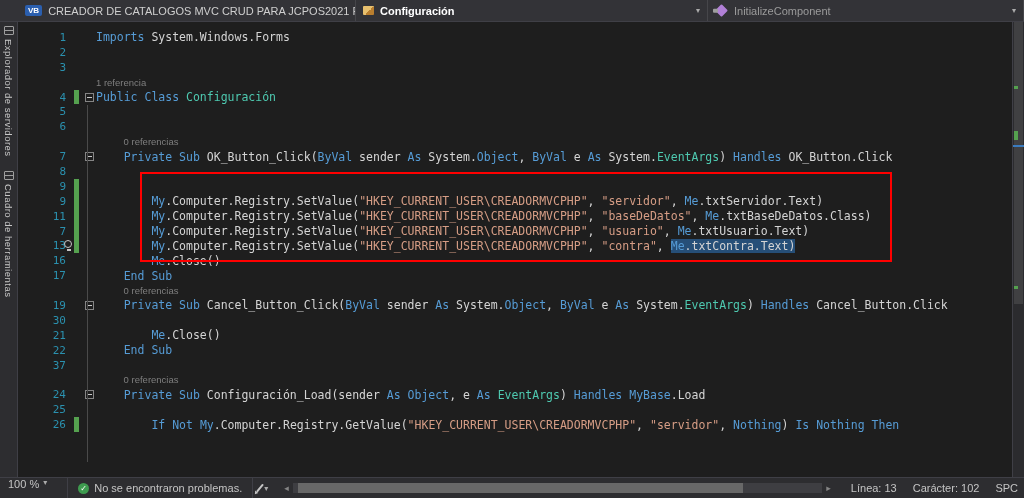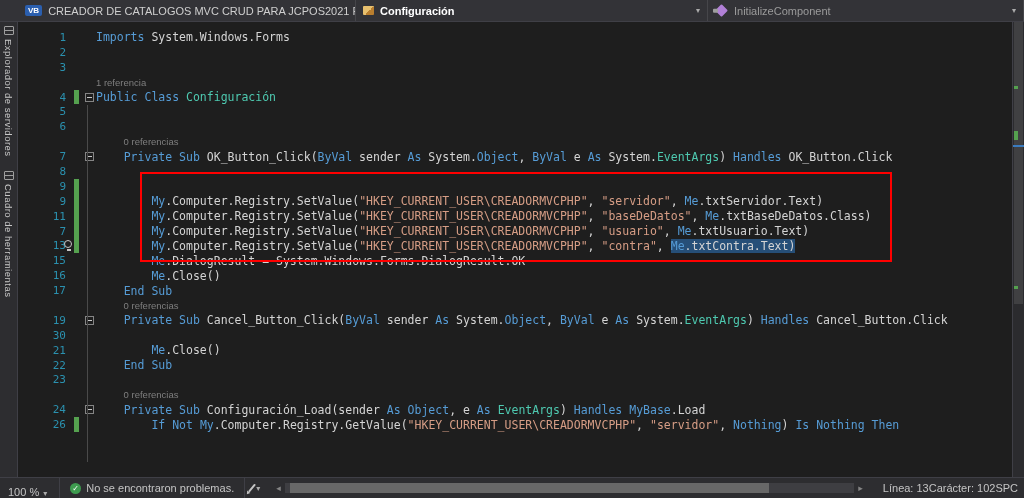--- a/index.html
+++ b/index.html
@@ -50,32 +50,32 @@
 
   
   .vscroll{position:absolute;right:0;top:0;bottom:0;width:12px;background:#2B2B2E;border-left:1px solid #3F3F46}
   .vthumb{position:absolute;left:1px;right:1px;top:0;height:62%;background:rgba(104,104,104,.35)}
   .vmark{position:absolute;left:1px;width:4px;background:var(--changeBar)}
   .vm1{top:14%;height:3px}.vm2{top:24%;height:9px}.vm3{top:58%;height:3px}
   .vcaret{position:absolute;left:0;right:0;top:27%;height:2px;background:#3A7BBF}
 
   
   .bottombar{flex:0 0 21px;background:#2D2D30;border-top:1px solid #3F3F46;display:flex;align-items:center;font-size:11px;color:#C5C5C5;padding:0 4px 0 8px;gap:6px;overflow:hidden}
-  .zoom{display:flex;align-items:flex-end;gap:4px;padding-right:12px;border-right:1px solid #3F3F46;height:100%}
+  .zoom{display:flex;align-items:flex-start;gap:4px;padding-right:20px;border-right:1px solid #3F3F46;height:100%}
   .health{display:flex;align-items:center;gap:5px;padding:0 4px}
   .check-circle{width:11px;height:11px;border-radius:50%;background:var(--check);color:#fff;font-size:8px;line-height:11px;text-align:center}
   .pen-wrap{display:flex;align-items:center;gap:3px;padding:0 6px;border-left:1px solid #3F3F46;height:100%}
   .pen{width:2px;height:10px;background:#C5C5C5;transform:rotate(40deg);border-radius:1px;position:relative}
   .pen::after{content:"";position:absolute;left:-1px;top:10px;border-left:2px solid transparent;border-right:2px solid transparent;border-top:3px solid #C5C5C5}
   .arrow{font-size:8px;color:#ABABAB}
   .hscroll{flex:1 1 auto;display:flex;align-items:center;height:100%;gap:2px;padding:0 2px}
   .htrack{flex:1 1 auto;position:relative;height:10px;background:#3E3E42}
   .hthumb{position:absolute;left:1%;width:84%;top:0;bottom:0;background:#686868}
   .sb-btn{font-size:9px;color:#858585;padding:0 2px;cursor:default}
-  .pos{display:flex;align-items:flex-end;padding:0 2px 0 10px;white-space:nowrap}
+  .pos{display:flex;align-items:flex-end;gap:16px;padding:0 2px 0 10px;white-space:nowrap}
 </style>
 </head>
 <body>
 
 <div class="app">
 
   <div class="navbar">
     <div class="nav-seg seg1">
       <span class="vb-badge">VB</span>
       <span class="lbl-project">CREADOR DE CATALOGOS MVC CRUD PARA JCPOS2021 PHP</span>
@@ -198,26 +198,20 @@
             <span class="code"><span class="tk-kw">        My</span><span class="tk-pl">.Computer.Registry.SetValue(</span><span class="tk-str">"HKEY_CURRENT_USER\CREADORMVCPHP"</span><span class="tk-pl">, </span><span class="tk-str">"usuario"</span><span class="tk-pl">, </span><span class="tk-kw">Me</span><span class="tk-pl">.txtUsuario.Text)</span></span>
           </div>
           <div class="row">
             <span class="bulb"></span>
             <span class="num">13</span>
             <span class="chg on"></span>
             <span class="foldcol"></span>
             <span class="code"><span class="tk-kw">        My</span><span class="tk-pl">.Computer.Registry.SetValue(</span><span class="tk-str">"HKEY_CURRENT_USER\CREADORMVCPHP"</span><span class="tk-pl">, </span><span class="tk-str">"contra"</span><span class="tk-pl">, </span><span class="tk-kw sel">Me</span><span class="tk-pl sel">.txtContra.Text)</span></span>
           </div>
           <div class="row">
-            <span class="num">15</span>
-            <span class="chg"></span>
-            <span class="foldcol"></span>
-            <span class="code"><span class="tk-kw">        Me</span><span class="tk-pl">.DialogResult = System.Windows.Forms.DialogResult.OK</span></span>
-          </div>
-          <div class="row">
             <span class="num">16</span>
             <span class="chg"></span>
             <span class="foldcol"></span>
             <span class="code"><span class="tk-kw">        Me</span><span class="tk-pl">.Close()</span></span>
           </div>
           <div class="row">
             <span class="num">17</span>
             <span class="chg"></span>
             <span class="foldcol"></span>
             <span class="code"><span class="tk-kw">    End Sub</span></span>
@@ -247,38 +241,44 @@
             <span class="foldcol"></span>
             <span class="code"><span class="tk-kw">        Me</span><span class="tk-pl">.Close()</span></span>
           </div>
           <div class="row">
             <span class="num">22</span>
             <span class="chg"></span>
             <span class="foldcol"></span>
             <span class="code"><span class="tk-kw">    End Sub</span></span>
           </div>
           <div class="row">
-            <span class="num">23</span>
+            <span class="num">37</span>
             <span class="chg"></span>
             <span class="foldcol"></span>
             <span class="code"></span>
           </div>
           <div class="row">
             <span class="num"></span>
             <span class="chg"></span>
             <span class="foldcol"></span>
             <span class="lens" style="padding-left: 27.6px;">0 referencias</span>
           </div>
           <div class="row">
             <span class="num">24</span>
             <span class="chg"></span>
             <span class="foldcol">
               <span class="foldbox"></span>
             </span>
             <span class="code"><span class="tk-kw">    Private Sub </span><span class="tk-pl">Configuración_Load(sender </span><span class="tk-kw">As</span><span class="tk-pl"> </span><span class="tk-kw">Object</span><span class="tk-pl">, e </span><span class="tk-kw">As</span><span class="tk-pl"> </span><span class="tk-type">EventArgs</span><span class="tk-pl">) </span><span class="tk-kw">Handles</span><span class="tk-pl"> </span><span class="tk-kw">MyBase</span><span class="tk-pl">.Load</span></span>
+          </div>
+          <div class="row">
+            <span class="num">25</span>
+            <span class="chg"></span>
+            <span class="foldcol"></span>
+            <span class="code"></span>
           </div>
           <div class="row">
             <span class="num">26</span>
             <span class="chg on"></span>
             <span class="foldcol"></span>
             <span class="code"><span class="tk-kw">        If </span><span class="tk-kw">Not </span><span class="tk-kw">My</span><span class="tk-pl">.Computer.Registry.GetValue(</span><span class="tk-str">"HKEY_CURRENT_USER\CREADORMVCPHP"</span><span class="tk-pl">, </span><span class="tk-str">"servidor"</span><span class="tk-pl">, </span><span class="tk-kw">Nothing</span><span class="tk-pl">) </span><span class="tk-kw">Is</span><span class="tk-pl"> </span><span class="tk-kw">Nothing</span><span class="tk-pl"> </span><span class="tk-kw">Then</span></span>
           </div>
         </div>
       <div class="fold-line"></div>
       <div class="redbox"></div>

